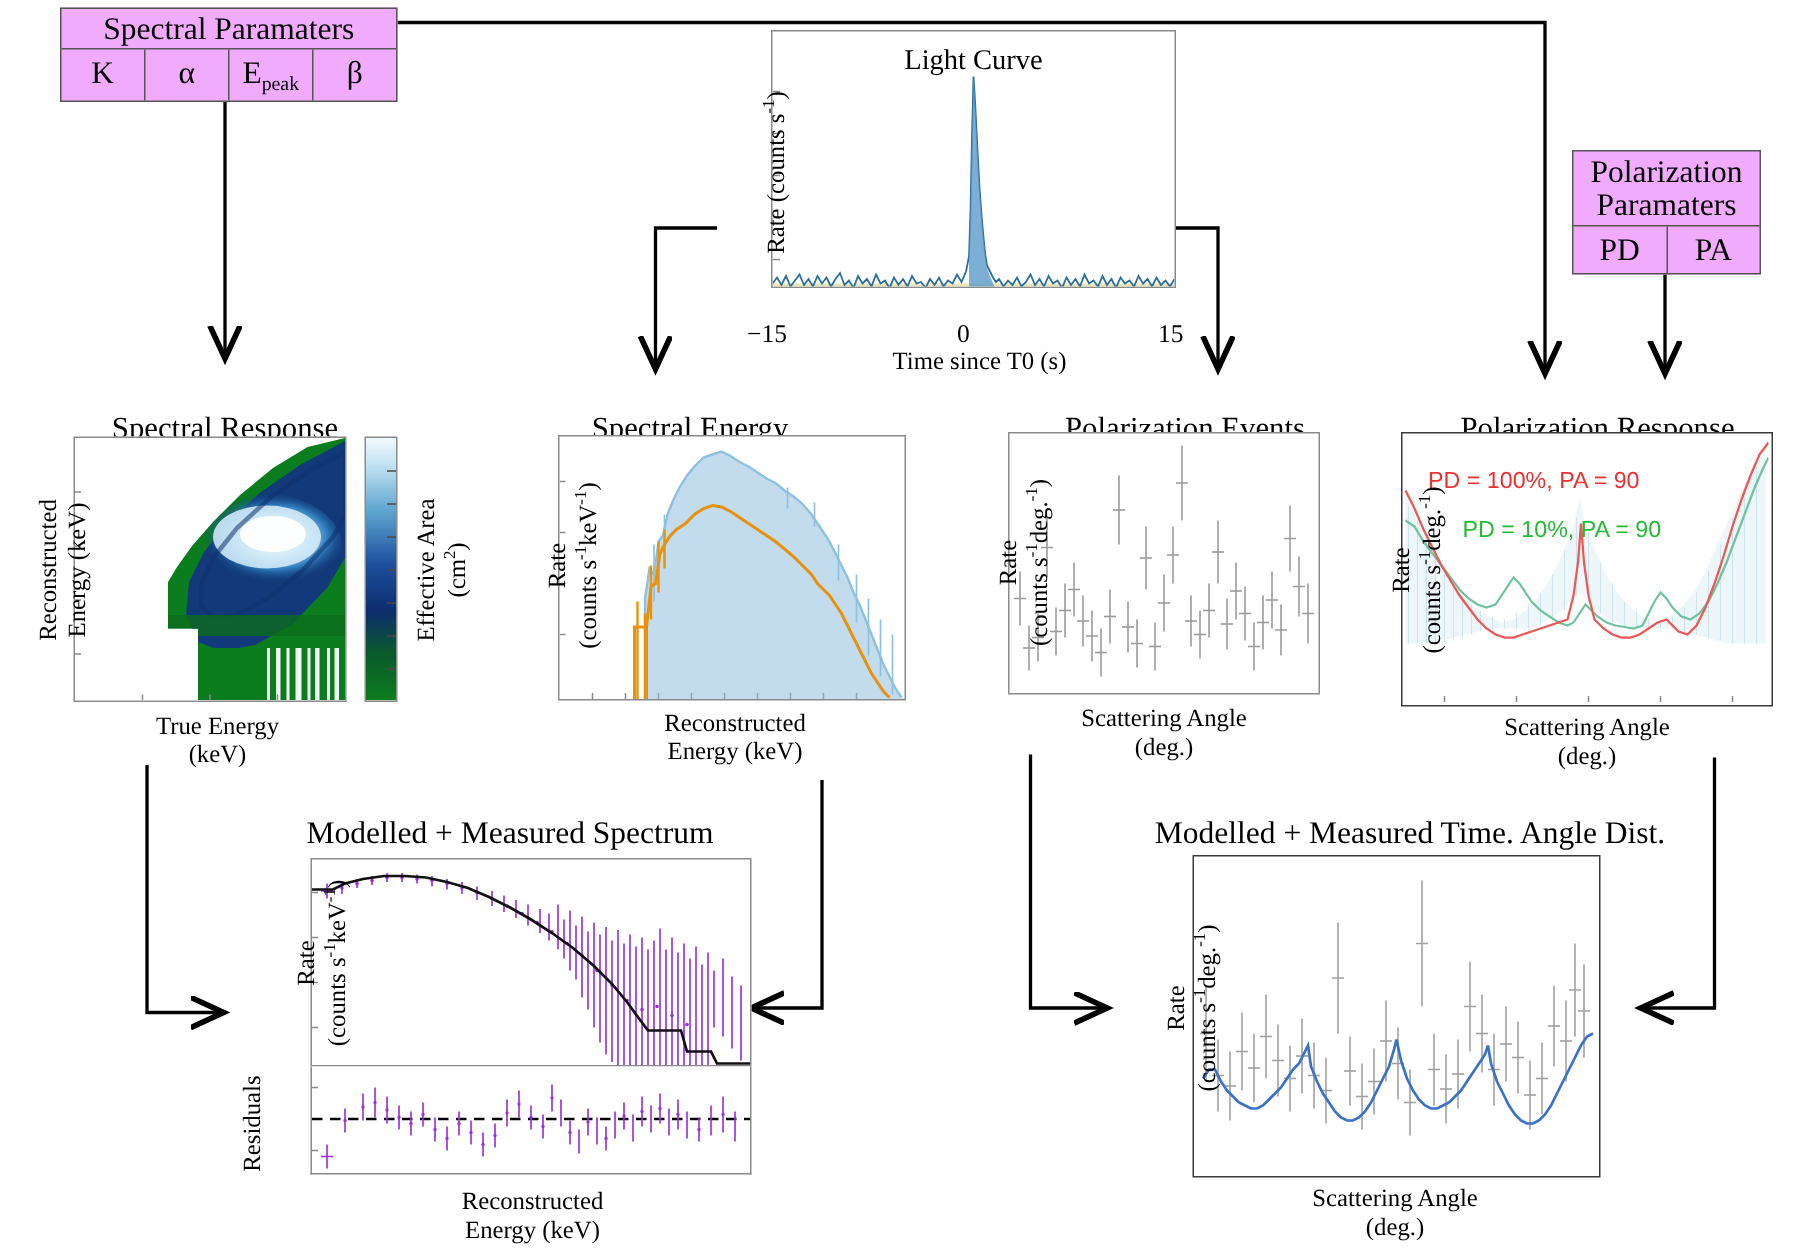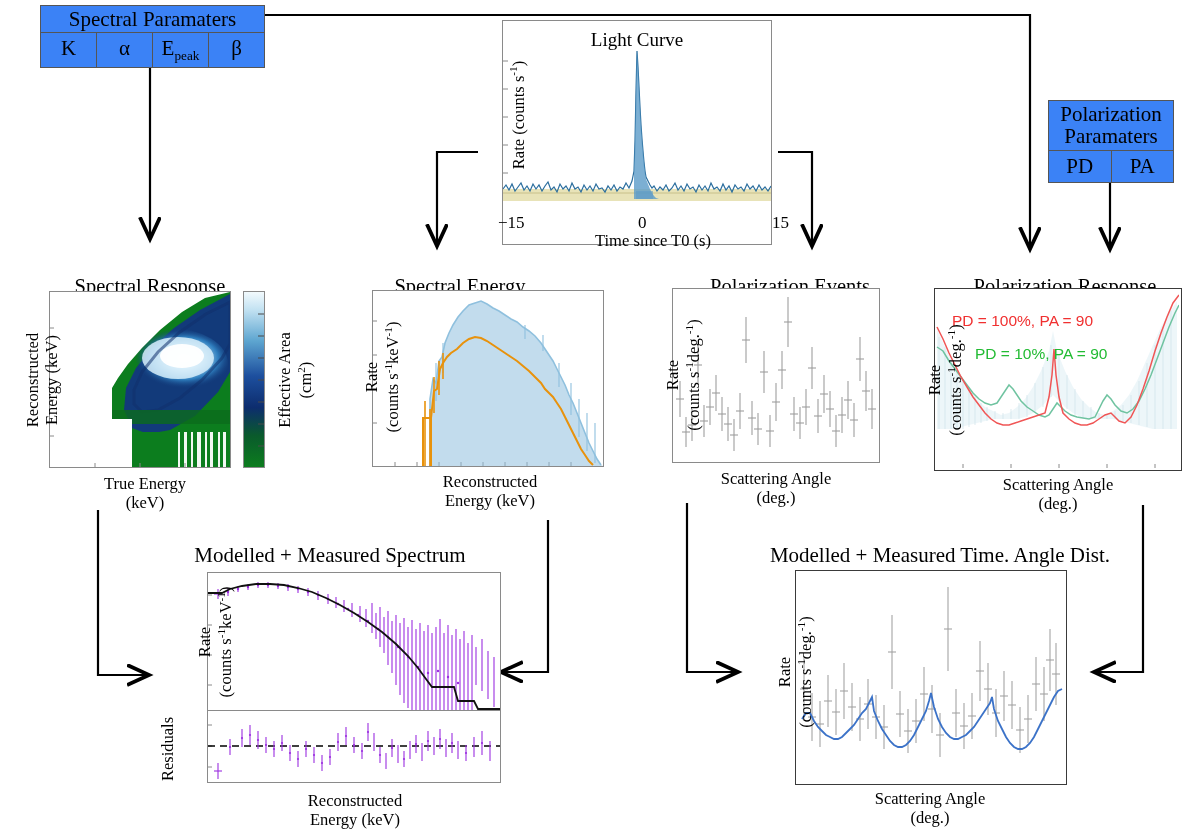--- a/index.html
+++ b/index.html
@@ -1,21 +1,21 @@
 <!DOCTYPE html>
 <html><head>
 <meta charset="utf-8">
 <style>
   html,body{margin:0;padding:0;background:#ffffff;}
   body{width:1200px;height:839px;position:relative;overflow:hidden;
        font-family:"Liberation Serif","DejaVu Serif",serif;color:#000;}
   .abs{position:absolute;}
 
   
-  .ptable{border:1.4px solid #555;background:#3b82f6;box-sizing:border-box;}
+  .ptable{border:1.4px solid #555;background:#f0abfc;box-sizing:border-box;}
   .ptable .thead{border-bottom:1.4px solid #555;padding:2px 6px;font-size:21px;
                  text-align:center;line-height:1.06;white-space:nowrap;}
   .ptable .trow{display:flex;}
   .ptable .tcell{flex:1;text-align:center;font-size:21px;padding:3px 2px;
                  border-right:1.4px solid #555;white-space:nowrap;}
   .ptable .tcell:last-child{border-right:none;}
   sub{font-size:0.63em;}
 
   
   .rowtitle{font-size:20.5px;text-align:center;white-space:nowrap;margin-top:17px;}
@@ -79,21 +79,21 @@
   <div class="thead">
     <span>Polarization</span><br>
     <span>Paramaters</span>
   </div>
   <div class="trow">
     <div class="tcell">PD</div>
     <div class="tcell">PA</div>
   </div>
 </div>
 
-<div class="abs frame" style="left:502px;top:20px;width:270px;height:225px;">
+<div class="abs frame" style="left:514px;top:20px;width:270px;height:172px;">
   <svg width="268" height="188" viewBox="0 0 268 188">
     <g stroke="#8a8a8a" stroke-width="1">
       <line x1="0" y1="40" x2="5" y2="40"></line>
         <line x1="0" y1="68" x2="5" y2="68"></line>
       <line x1="0" y1="96" x2="5" y2="96"></line>
         <line x1="0" y1="124" x2="5" y2="124"></line>
       <line x1="0" y1="152" x2="5" y2="152"></line>
     </g>
     <rect x="0" y="168" width="268" height="12" fill="#e8e3b8"></rect>
     <path d="M0,172 L268,172" stroke="#c8c08a" stroke-width="1" fill="none"></path>
@@ -435,21 +435,21 @@
 <div class="abs" style="left:975px;top:345px;font-size:15.5px;font-family:'Liberation Sans',sans-serif;">
   <span style="color:#22bb33;margin-top:17px;">PD = 10%, PA = 90</span>
 </div>
 <div class="abs ylabel rot" style="left:850px;top:368px;width:175px;height:24px;">
   <span>Rate</span><br><span>(counts s</span><span class="sup">-1</span><span>deg.</span><span class="sup">-1</span><span>)</span>
 </div>
 <div class="abs axlabel" style="left:948px;top:476px;width:220px;">
   <span>Scattering Angle</span><br><span>(deg.)</span>
 </div>
 
-<div class="abs bigtitle" style="left:135px;top:543px;width:390px;">Modelled + Measured Spectrum</div>
+<div class="abs bigtitle" style="left:145px;top:543px;width:390px;">Modelled + Measured Spectrum</div>
 <div class="abs frame" style="left:207px;top:572px;width:294px;height:139px;">
   <svg width="292" height="137" viewBox="0 0 292 137">
     <g stroke="#8a8a8a" stroke-width="1">
       <line x1="0" y1="22" x2="4" y2="22"></line>
         <line x1="0" y1="52" x2="4" y2="52"></line>
       <line x1="0" y1="82" x2="4" y2="82"></line>
         <line x1="0" y1="112" x2="4" y2="112"></line>
     </g>
 
     <g stroke="#9b2fe0" stroke-width="1.1">

